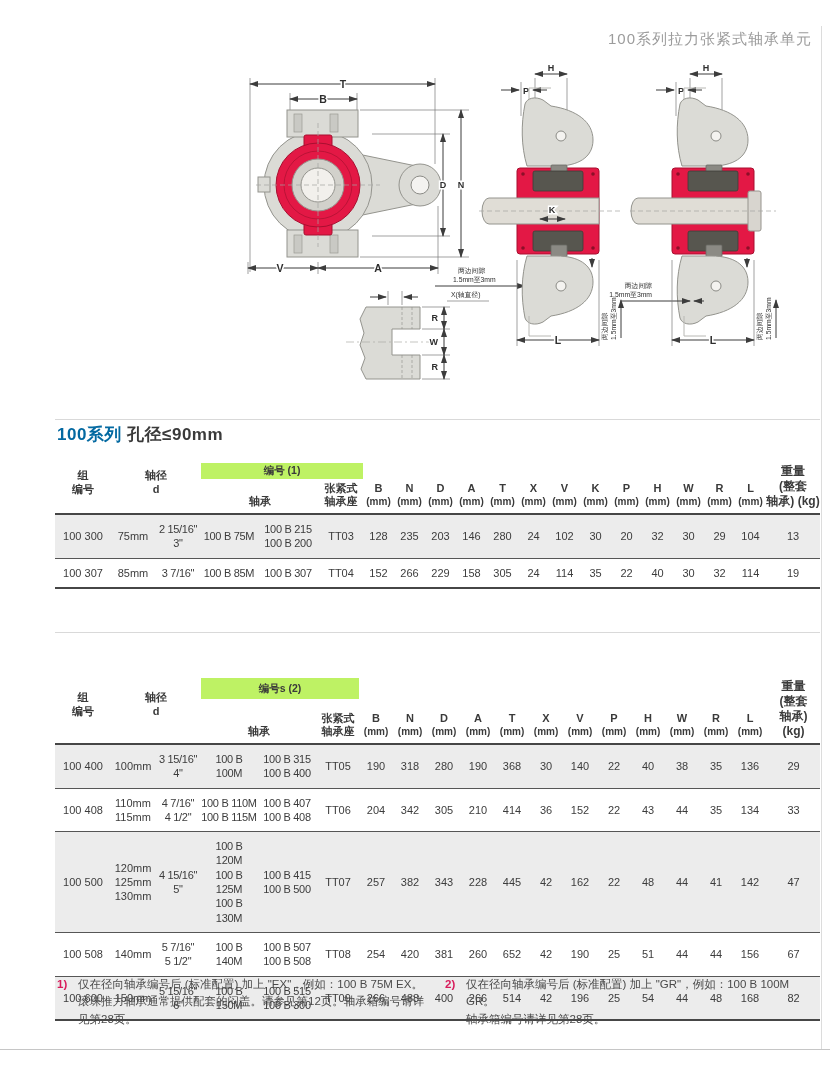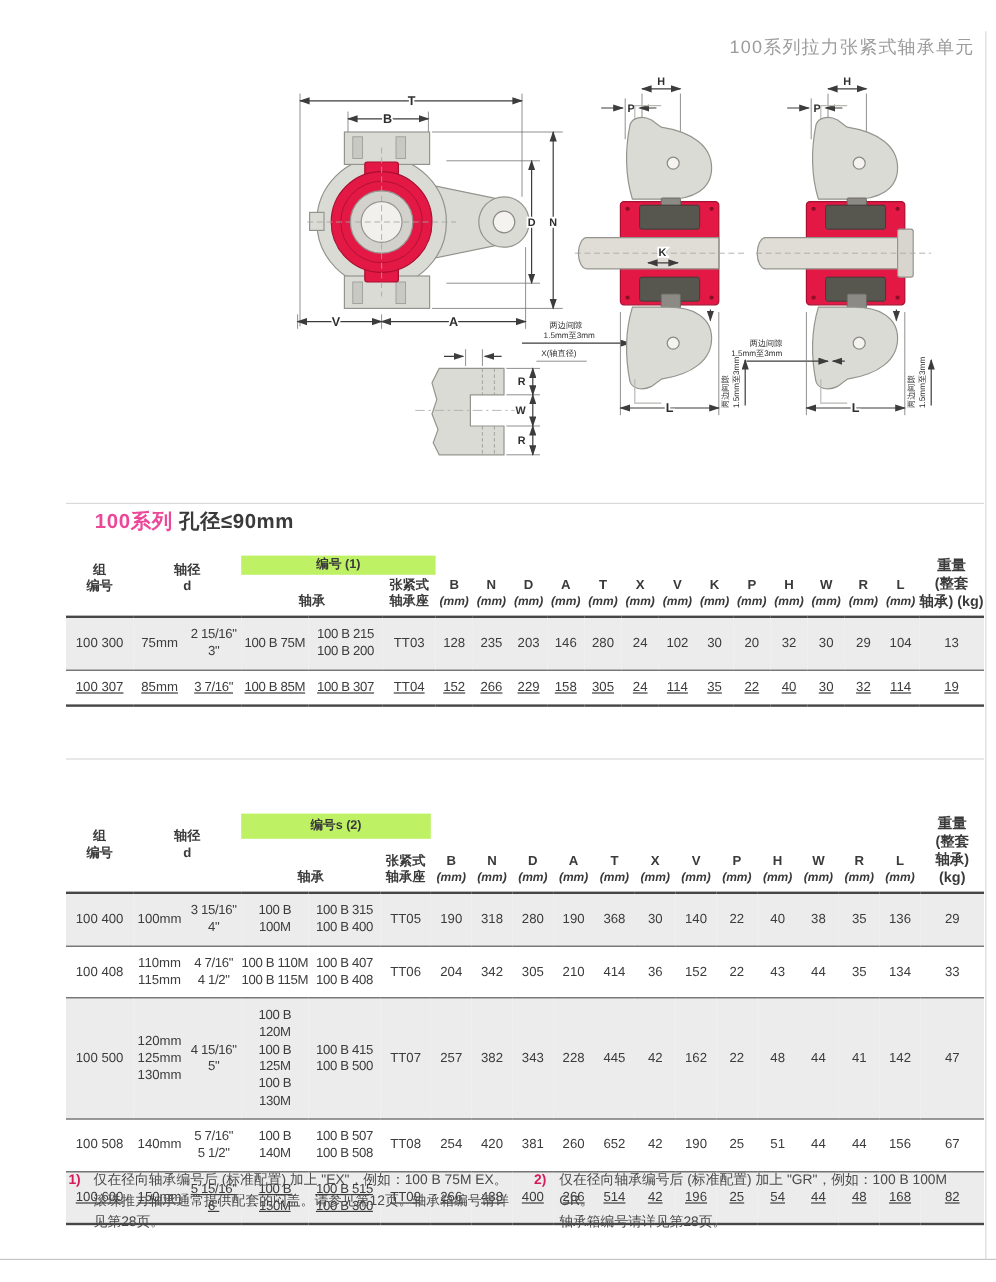--- a/index.html
+++ b/index.html
@@ -12,39 +12,39 @@
   .edge-right{position:absolute;left:821px;top:26px;width:1px;height:1024px;background:#dcdcdc;}
   .edge-bottom{position:absolute;left:0;top:1049px;width:830px;height:1px;background:#c6c6c6;}
 
   .doc-title{position:absolute;top:30px;right:18px;font-size:15px;color:#9c9c9c;letter-spacing:1px;}
 
   .rule{position:absolute;left:55px;width:765px;height:1px;background:#d9d9d9;}
   .rule1{top:419px;} .rule2{top:632px;}
 
   .sec-title{position:absolute;left:57px;font-size:17px;font-weight:bold;color:#3a3a3a;letter-spacing:.5px;}
   .sec1{top:423px;} .sec2{top:636px;}
-  .sec-series{color:#ec4899;margin-left:22px;}
+  .sec-series{color:#0369a1;}
 
   .tbl-wrap1{position:absolute;left:55px;top:463px;}
   .tbl-wrap2{position:absolute;left:55px;top:678px;}
   table.datatable{border-collapse:collapse;table-layout:fixed;width:765px;}
   .datatable th{
     font-size:11px;font-weight:bold;color:#3a3a3a;text-align:center;
     white-space:pre-line;line-height:1.25;vertical-align:bottom;padding:1px 0 4px;
   }
   .datatable .th-group,.datatable .th-shaft{vertical-align:middle;padding-bottom:12px;}
   .datatable .th-band{background:#bef264;vertical-align:middle;font-size:10.5px;padding:1px 0;}
-  .datatable .th-dim .mm{font-weight:bold;font-size:10px;font-style:italic;}
+  .datatable .th-dim .mm{font-weight:bold;font-size:10px;}
   .datatable .th-weight{font-size:12px;}
   .datatable tbody td{
     font-size:11px;color:#3c3c3c;text-align:center;vertical-align:middle;
     line-height:1.3;padding:7px 0;border-bottom:1.5px solid #565656;
   }
   .datatable tbody tr:first-child td{border-top:2px solid #464646;}
-  .datatable tbody tr:last-child td{border-bottom:2px solid #464646;text-decoration:underline;}
+  .datatable tbody tr:last-child td{border-bottom:2px solid #464646;}
   .datatable tbody tr:nth-child(odd){background:#ececec;}
   .c-pink{color:#e0507e;}
   .c-inch,.c-brgm,.c-brg{font-size:10.6px;letter-spacing:-.3px;}
 
   .footnotes{position:absolute;left:57px;top:976px;width:762px;display:flex;gap:14px;}
   .footnote{display:flex;gap:5px;width:374px;font-size:11.5px;line-height:1.5;color:#4a4a4a;}
   .fn-marker{color:#d81b5b;font-weight:bold;flex:0 0 16px;}
   .fn-text{white-space:pre-line;}
 
   .diagram{position:absolute;left:185px;top:56px;width:620px;height:352px;}

